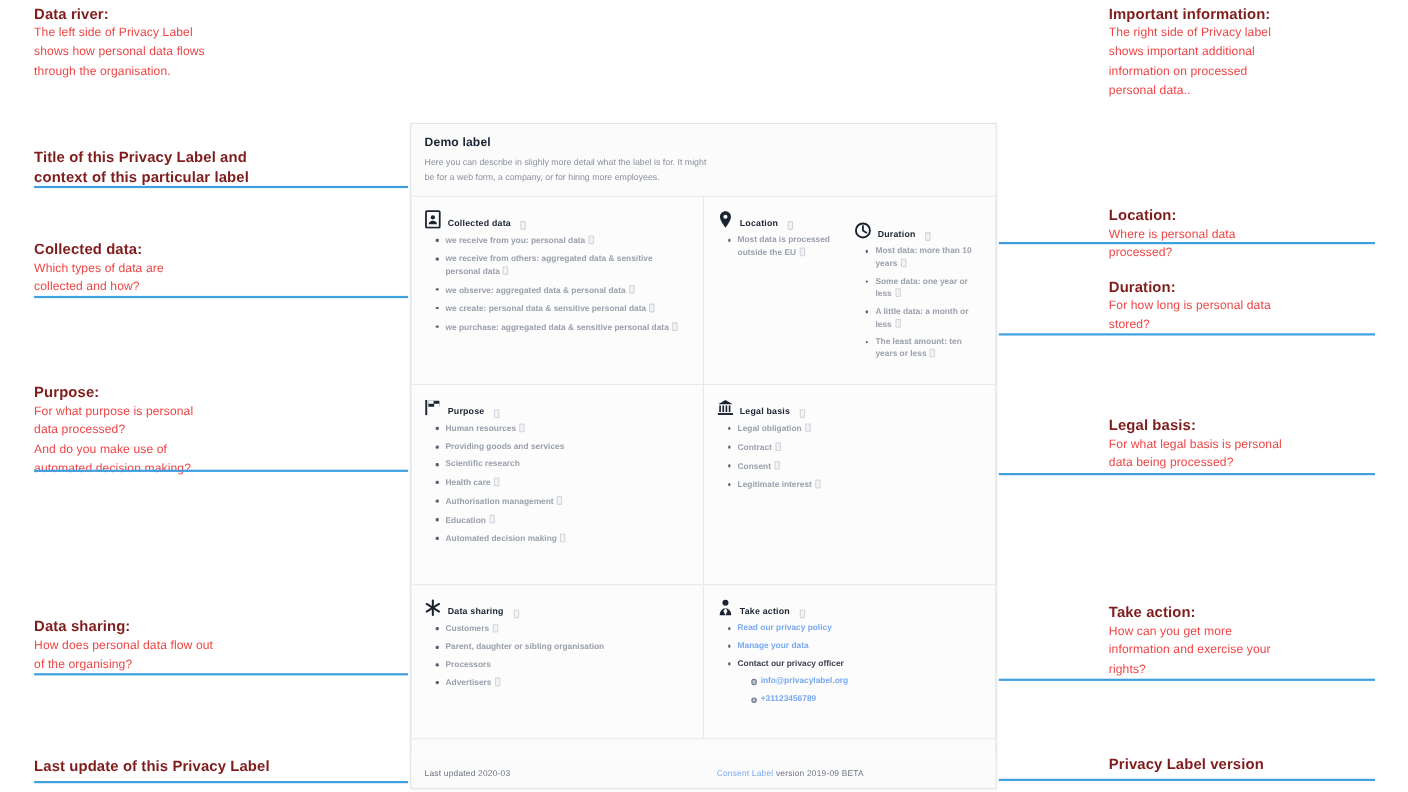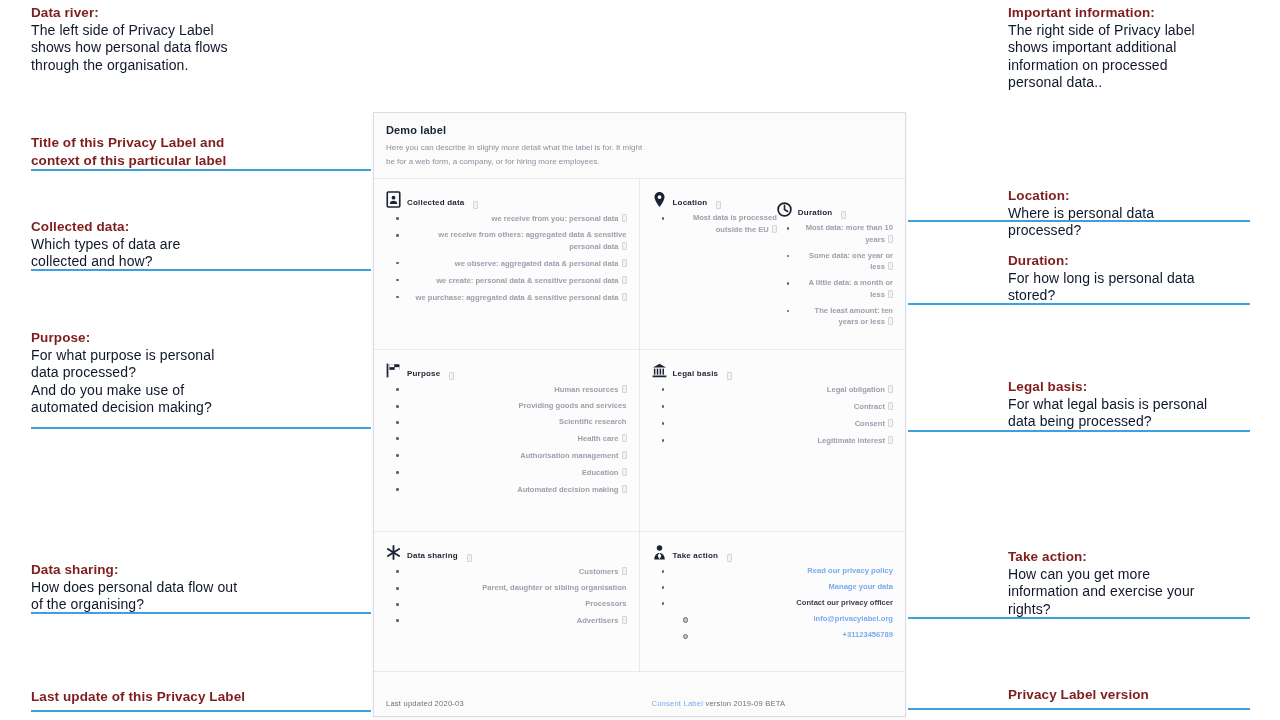--- a/index.html
+++ b/index.html
@@ -11,21 +11,21 @@
   }
   .stage { position: relative; width: 1280px; height: 720px; }
 
   
   .anno { position: absolute; }
   .anno .title {
     font-size: 13.5px; font-weight: bold; color: #7f1d1d;
     letter-spacing: .1px; line-height: 17.5px; white-space: nowrap;
   }
   .anno .body {
-    font-size: 14px; font-weight: 400; color: #0f172a;
+    font-size: 11px; font-weight: 400; color: #ef4444;
     line-height: 17.5px; letter-spacing: .1px;
   }
   .rule {
     position: absolute; height: 2px; background: #3fa0e0;
   }
 
   
   .card {
     position: absolute; left: 373px; top: 112px;
     width: 533px; height: 605px;
@@ -41,21 +41,21 @@
   }
   .card-header .lbl-title {
     font-size: 11px; font-weight: bold; color: #1b2432;
     letter-spacing: .15px; margin-bottom: 5px;
   }
   .card-header .lbl-desc {
     font-size: 8px; color: #8a919c; line-height: 13.5px;
     max-width: 260px;
   }
 
-  .grid { flex: 1; display: flex; flex-direction: column; text-align: right; }
+  .grid { flex: 1; display: flex; flex-direction: column; }
   .row { display: flex; border-bottom: 1px solid #e6e9ee; }
   .row.r1 { height: 171px; }
   .row.r2 { height: 182px; }
   .row.r3 { height: 140px; }
   .cell {
     padding: 10px 12px 8px 12px; overflow: hidden;
   }
   .cell.left { width: 266px; border-right: 1px solid #e6e9ee; }
   .cell.right { width: 266px; }
   .cell.stacked { display: flex; flex-direction: row; }
@@ -130,21 +130,21 @@
   </div>
   <div class="rule" style="left:31px; top:169px; width:340px;"></div>
 
   <div class="anno" style="left:31px; top:218px;">
     <div class="title">Collected data:</div>
     <div class="body">Which types of data are</div>
     <div class="body">collected and how?</div>
   </div>
   <div class="rule" style="left:31px; top:269px; width:340px;"></div>
 
-  <div class="anno" style="left:31px; top:329px;">
+  <div class="anno" style="left:31px; top:348px;">
     <div class="title">Purpose:</div>
     <div class="body">For what purpose is personal</div>
     <div class="body">data processed?</div>
     <div class="body">And do you make use of</div>
     <div class="body">automated decision making?</div>
   </div>
   <div class="rule" style="left:31px; top:427px; width:340px;"></div>
 
   <div class="anno" style="left:31px; top:561px;">
     <div class="title">Data sharing:</div>

